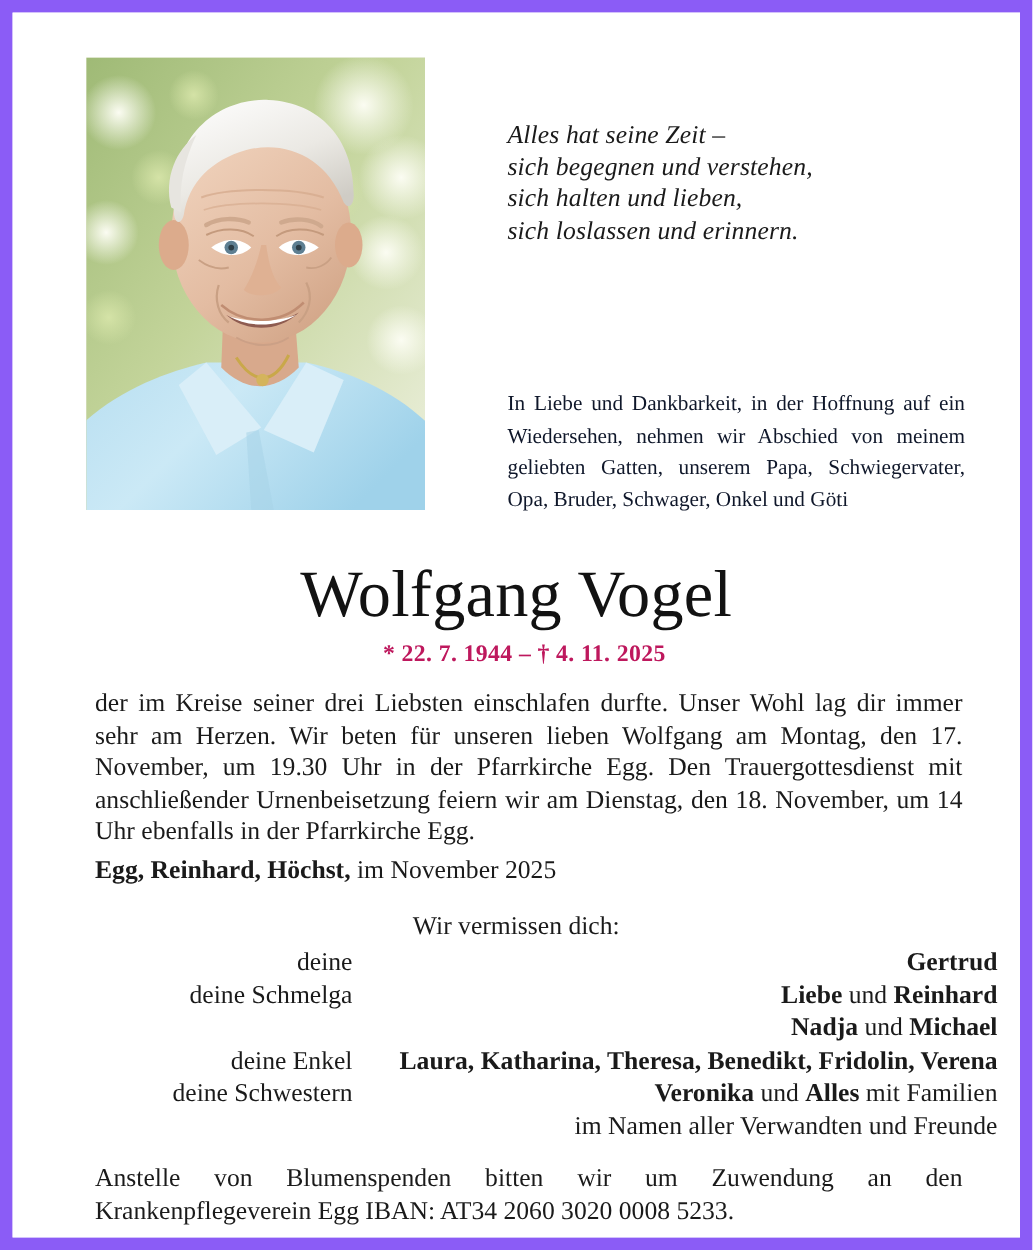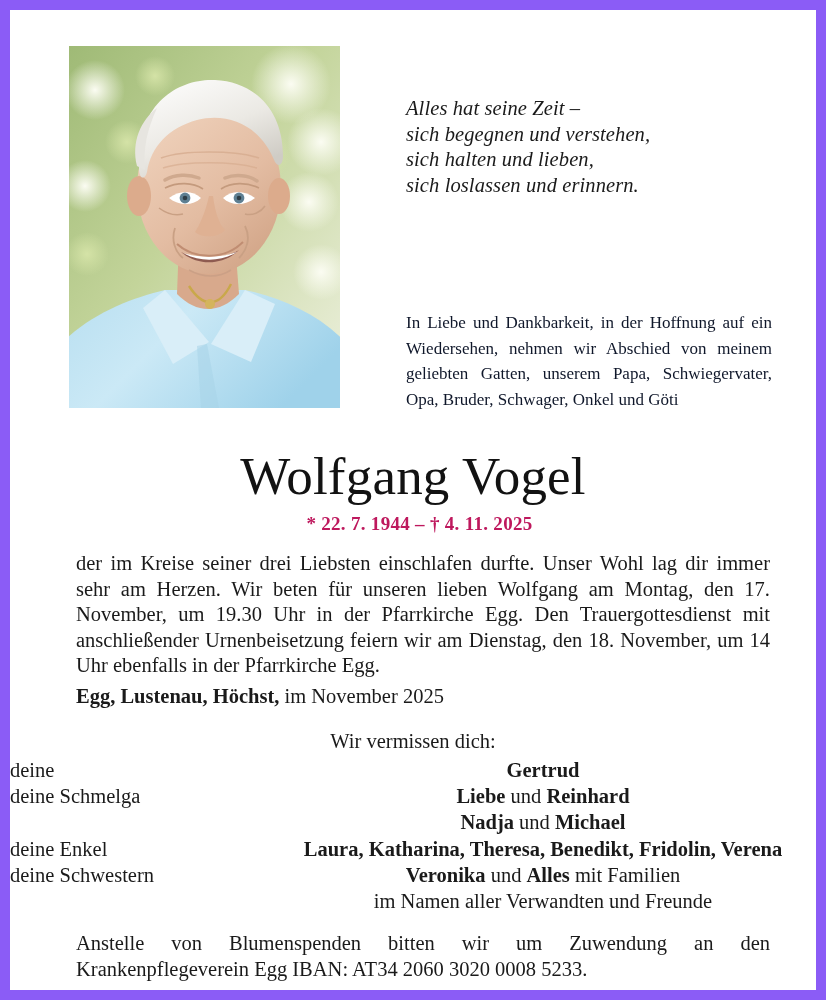--- a/index.html
+++ b/index.html
@@ -142,26 +142,27 @@
     font-size: 20.5px;
     line-height: 26.2px;
   }
   .survivors td {
     padding: 0;
     vertical-align: top;
     color: #1a1a1a;
   }
   .survivors .rel {
     width: 278px;
+    text-align: right;
     white-space: nowrap;
     padding-right: 6px;
     box-sizing: border-box;
   }
   .survivors .nm {
-    text-align: center;
+    text-align: right;
     padding-right: 18px;
   }
   .survivors .nm b { font-weight: 700; }
 
   
   .closing {
     position: absolute;
     left: 66px;
     top: 921px;
     width: 694px;
@@ -286,21 +287,21 @@
 
     <div class="dedication">In Liebe und Dankbarkeit, in der Hoffnung auf ein Wiedersehen, nehmen wir Abschied von meinem geliebten Gatten, unserem Papa, Schwiegervater, Opa, Bruder, Schwager, Onkel und Göti</div>
 
     <div class="name">Wolfgang Vogel</div>
 
     <div class="dates">* 22. 7. 1944 – † 4. 11. 2025</div>
 
     <div class="body-text">der im Kreise seiner drei Liebsten einschlafen durfte. Unser Wohl lag dir immer sehr am Herzen. Wir beten für unseren lieben Wolfgang am Montag, den 17. November, um 19.30 Uhr in der Pfarrkirche Egg. Den Trauergottesdienst mit anschließender Urnenbeisetzung feiern wir am Dienstag, den 18. November, um 14 Uhr ebenfalls in der Pfarrkirche Egg.</div>
 
     <div class="place-line">
-      <b>Egg, Lustenau, Höchst,</b><span> im November 2025</span>
+      <b>Egg, Reinhard, Höchst,</b><span> im November 2025</span>
     </div>
 
     <div class="missing-head">Wir vermissen dich:</div>
 
     <table class="survivors">
       <tbody>
         <tr>
           <td class="rel">deine</td>
           <td class="nm"><b>Gertrud</b></td>
         </tr>

